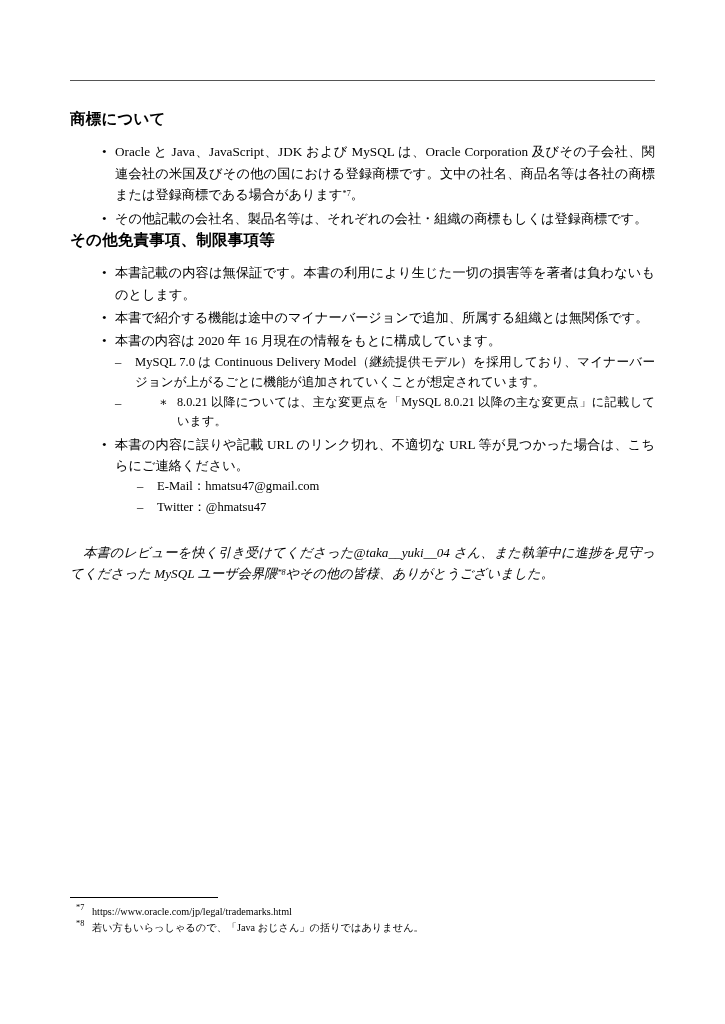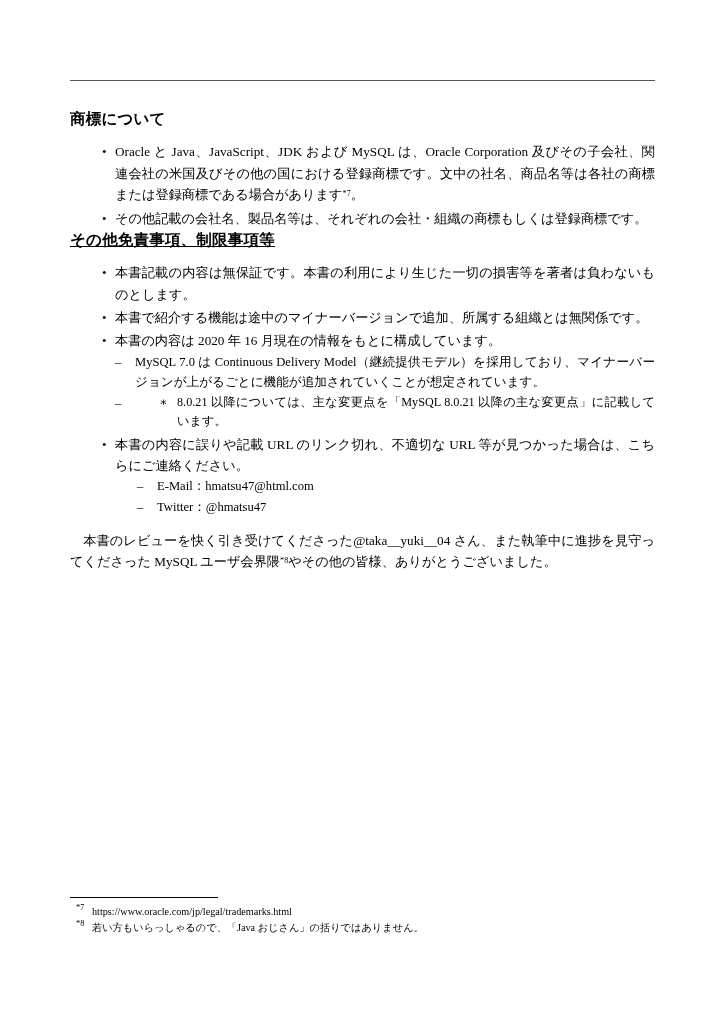--- a/index.html
+++ b/index.html
@@ -42,21 +42,21 @@
     font-family: "DejaVu Sans", "Liberation Sans", sans-serif;
     font-weight: bold;
     font-size: 15.5px;
     line-height: 1.25;
     margin: 0;
     padding: 0;
     letter-spacing: 0.2px;
     color: #000;
   }
   .sec-trademark { margin-top: 10px; }
-  .sec-disclaimer { margin-top: 33px; text-decoration: underline; }
+  .sec-disclaimer { margin-top: 33px; }
   .sec-thanks    { margin-top: 36px; }
 
   
   ul.level1 {
     list-style: none;
     margin: 12px 0 0 0;
     padding: 0;
   }
   ul.level1 > li {
     position: relative;
@@ -118,27 +118,28 @@
     top: 0;
     font-size: 12.2px;
     line-height: 1.58;
   }
 
   
   ul.contact-list > li { margin-left: 22px; }
 
   
   p.body-para {
-    margin: 12px 0 0 0;
+    margin: 24px 0 0 0;
     padding: 0;
     font-size: 13.2px;
     line-height: 1.64;
     text-indent: 1em;
     text-align: justify;
     text-justify: inter-ideograph;
+    font-style: italic;
   }
 
   
   sup.fn-mark {
     font-size: 0.62em;
     vertical-align: 0.42em;
     line-height: 0;
     letter-spacing: 0;
   }
 
@@ -236,21 +237,21 @@
             <span class="dash">–</span>
           </li>
         </ul>
       </li>
 
       <li>
         <span class="bullet">•</span><span>本書の内容に誤りや記載 URL のリンク切れ、不適切な URL 等が見つかった場合は、こちらにご連絡ください。</span>
 
         <ul class="level2 contact-list">
           <li>
-            <span class="dash">–</span><span>E-Mail：hmatsu47@html.com</span>
+            <span class="dash">–</span><span>E-Mail：hmatsu47@gmail.com</span>
           </li>
           <li>
             <span class="dash">–</span><span>Twitter：@hmatsu47</span>
           </li>
         </ul>
       </li>
     </ul>
 
 
     <p class="body-para"><span>本書のレビューを快く引き受けてくださった@taka__yuki__04 さん、また執筆中に進捗を見守ってくださった MySQL ユーザ会界隈</span><sup class="fn-mark">*8</sup><span>やその他の皆様、ありがとうございました。</span></p>

